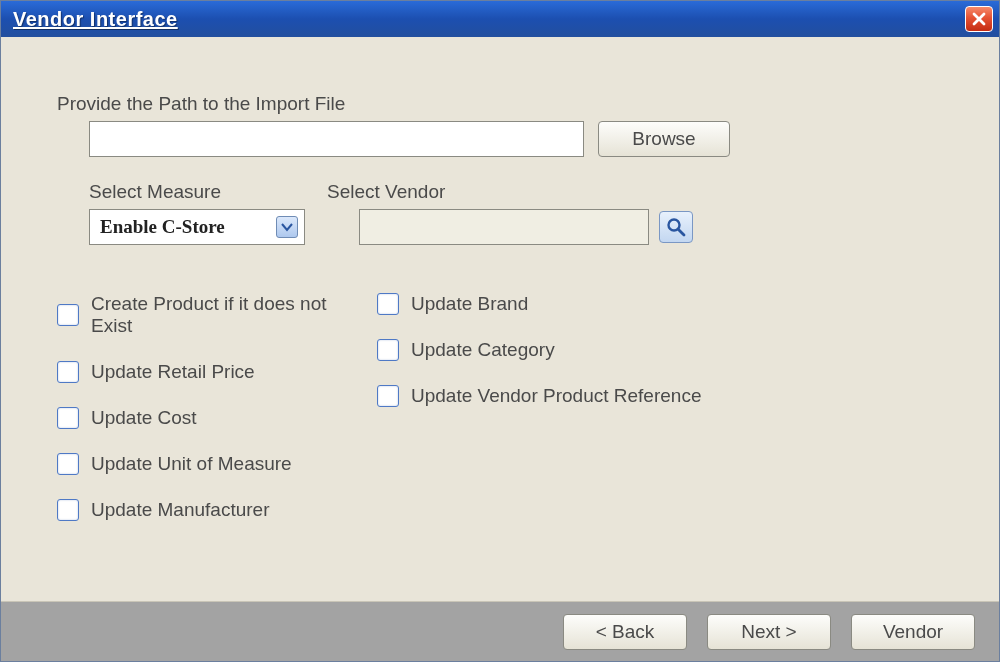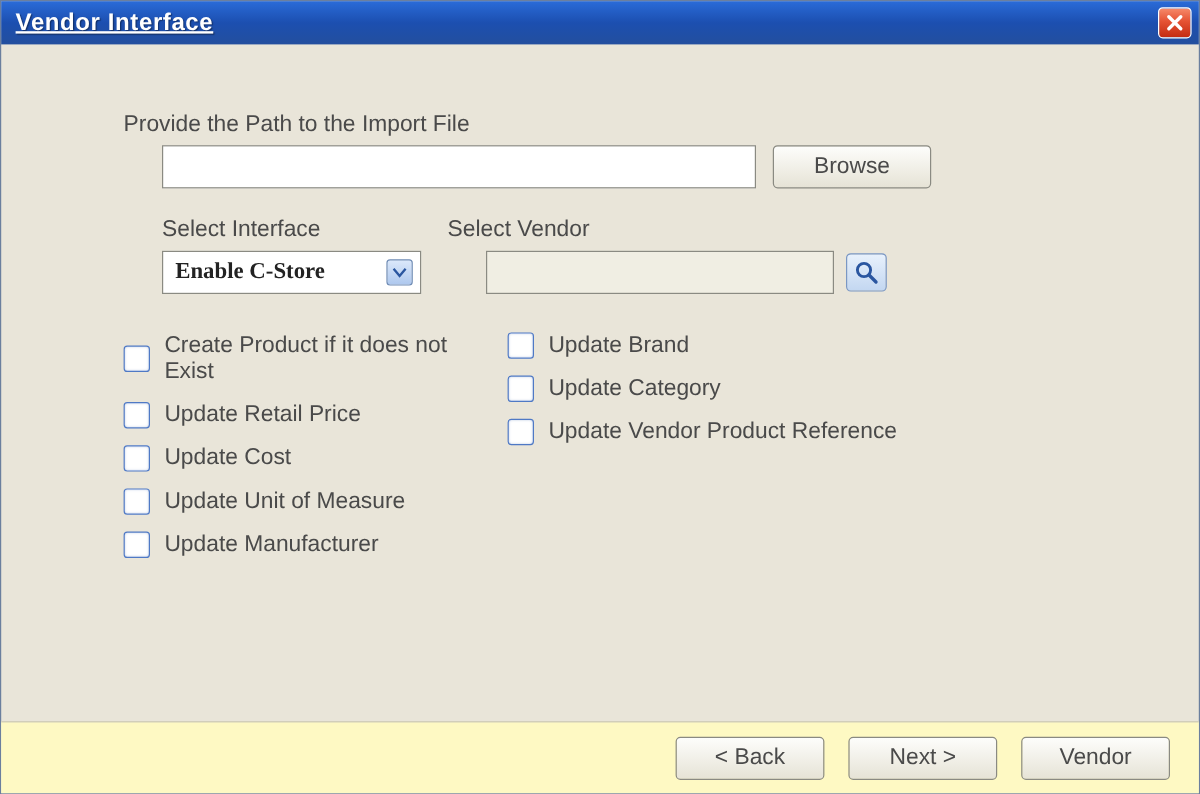--- a/index.html
+++ b/index.html
@@ -35,21 +35,21 @@
     width:28px; height:26px;
     background: linear-gradient(to bottom, #f68a6a 0%, #e55233 45%, #c42c12 100%);
     border:1px solid #fff;
     border-radius:4px;
     display:flex; align-items:center; justify-content:center;
     cursor:pointer;
   }
   .close-btn svg { width:14px; height:14px; }
   .content {
     flex:1 1 auto;
-    padding:56px 50px 0px 102px;
+    padding:56px 50px 0px 56px;
     position:relative;
   }
   .field-label {
     color:#4a4a4a;
     font-size:19px;
     margin-bottom:6px;
   }
   .row { display:flex; align-items:center; gap:14px;margin-left:32px; }
   .path-row { margin-bottom:24px; }
   .text-input {
@@ -99,40 +99,40 @@
   .search-btn {
     width:34px; height:32px;
     background: linear-gradient(to bottom,#e8f1fc,#c3d7f1);
     border:1px solid #7a97c4;
     border-radius:4px;
     display:flex; align-items:center; justify-content:center;
     cursor:pointer;
   }
   .search-btn svg { width:20px; height:20px; }
   .checks { display:flex; gap:10px; margin-top:8px; }
-  .check-col { display:flex; flex-direction:column; gap:14px; }
+  .check-col { display:flex; flex-direction:column; gap:24px;margin-top:16px; }
   .check-col.left { width:310px; }
   .check-item { display:flex; align-items:center; gap:12px; }
   .cb {
     width:22px; height:22px;
     background:#fff;
     border:1px solid #4f79c5;
     border-radius:3px;
     cursor:pointer;
     box-shadow: inset 0 0 2px rgba(70,110,180,.4);
     flex:0 0 auto;
   }
   .cb-label { color:#4a4a4a; font-size:19px; }
   .footer {
     height:60px;
     border-top:1px solid #c9c5b7;
     display:flex; align-items:center; justify-content:flex-end;
     gap:20px;
     padding:0 24px;
-    background:#fef9c3;
+    background:#a3a3a3;
     flex:0 0 auto;
   }
   .footer .btn { width:124px; height:36px; }
 </style>
 </head>
 <body>
 
 <div class="window">
   <div class="titlebar">
     <span class="titlebar-title">Vendor Interface</span>
@@ -146,21 +146,21 @@
   <div class="content">
 
     <div class="field-label">Provide the Path to the Import File</div>
     <div class="row path-row">
       <input type="text" class="text-input path-input" value="" style="">
       <button class="btn browse-btn">Browse</button>
     </div>
 
     <div class="row sel-row">
       <div class="sel-col">
-        <div class="field-label">Select Interface</div>
+        <div class="field-label">Select Measure</div>
         <div class="select-box">
           <span class="select-text">Enable C-Store</span>
           <span class="dropdown-arrow">
             <svg viewBox="0 0 12 10">
                 <path d="M1 2 L6 8 L11 2" fill="none" stroke="#2a56a0" stroke-width="2"></path>
               </svg>
           </span>
         </div>
       </div>
       <div class="sel-col">

